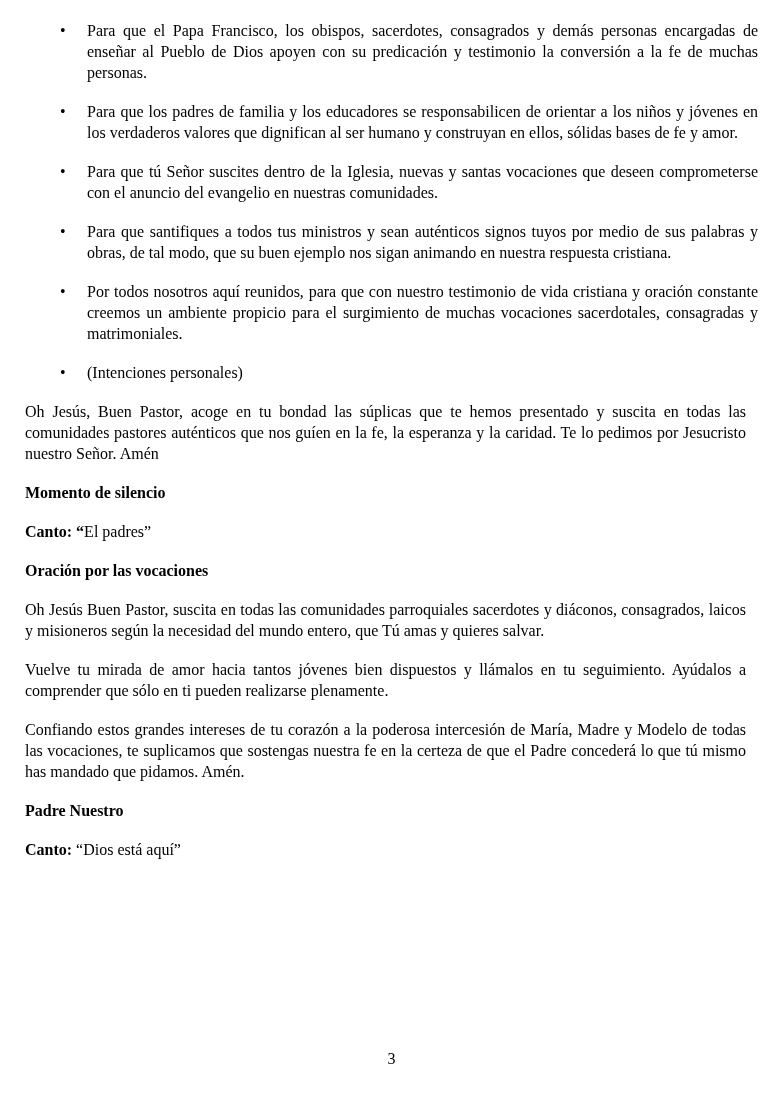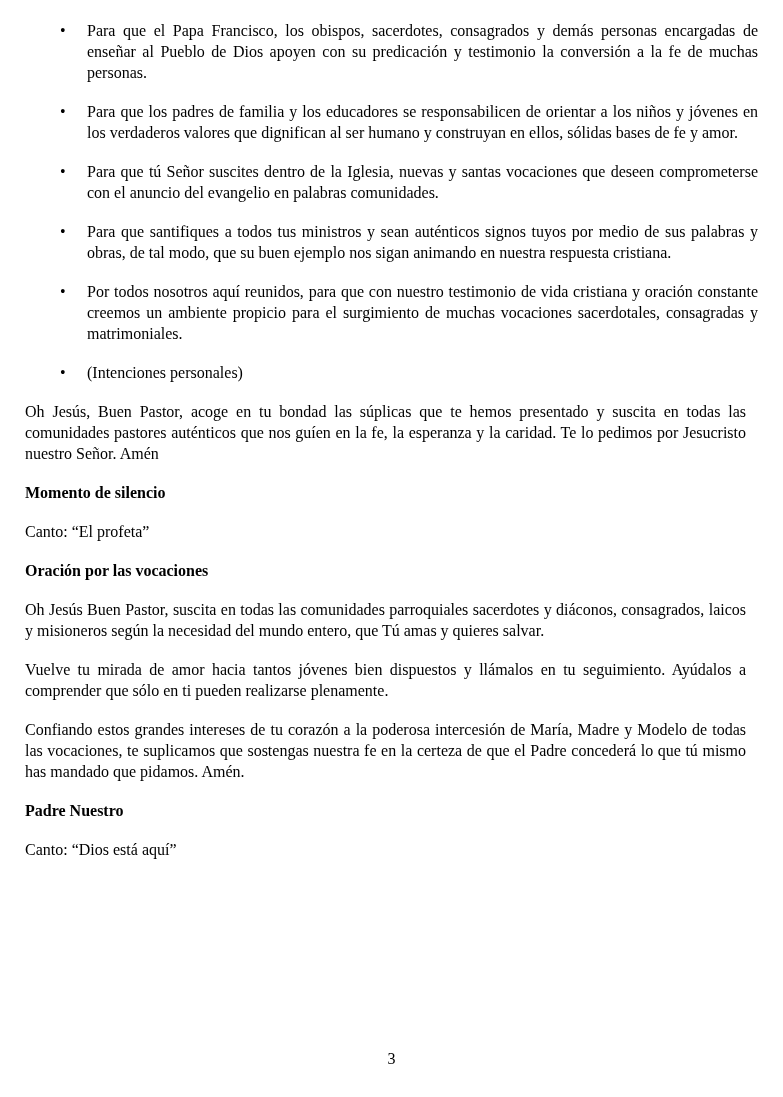--- a/index.html
+++ b/index.html
@@ -42,21 +42,21 @@
     margin: 0 0 18px 0;
   }
   p.para {
     margin: 0 12px 18px 0;
     text-align: justify;
   }
   p.canto-line {
     margin: 0 0 18px 0;
   }
   .heading-inline {
-    font-weight: normal;
+    font-weight: bold;
   }
   .footer {
     position: absolute;
     top: 1048px;
     left: 0;
     right: 0;
     text-align: center;
   }
 </style>
 </head>
@@ -69,42 +69,42 @@
       <li class="bullet-item">
         <span class="bullet-marker">•</span>
         <span class="bullet-text">Para que el Papa Francisco, los obispos, sacerdotes, consagrados y demás personas encargadas de enseñar al Pueblo de Dios apoyen con su predicación y testimonio la conversión a la fe de muchas personas.</span>
       </li>
       <li class="bullet-item">
         <span class="bullet-marker">•</span>
         <span class="bullet-text">Para que los padres de familia y los educadores se responsabilicen de orientar a los niños y jóvenes en los verdaderos valores que dignifican al ser humano y construyan en ellos, sólidas bases de fe y amor.</span>
       </li>
       <li class="bullet-item">
         <span class="bullet-marker">•</span>
-        <span class="bullet-text">Para que tú Señor suscites dentro de la Iglesia, nuevas y santas vocaciones que deseen comprometerse con el anuncio del evangelio en palabras comunidades.</span>
+        <span class="bullet-text">Para que tú Señor suscites dentro de la Iglesia, nuevas y santas vocaciones que deseen comprometerse con el anuncio del evangelio en nuestras comunidades.</span>
       </li>
       <li class="bullet-item">
         <span class="bullet-marker">•</span>
         <span class="bullet-text">Para que santifiques a todos tus ministros y sean auténticos signos tuyos por medio de sus palabras y obras, de tal modo, que su buen ejemplo nos sigan animando en nuestra respuesta cristiana.</span>
       </li>
       <li class="bullet-item">
         <span class="bullet-marker">•</span>
         <span class="bullet-text">Por todos nosotros aquí reunidos, para que con nuestro testimonio de vida cristiana y oración constante creemos un ambiente propicio para el surgimiento de muchas vocaciones sacerdotales, consagradas y matrimoniales.</span>
       </li>
       <li class="bullet-item">
         <span class="bullet-marker">•</span>
         <span class="bullet-text">(Intenciones personales)</span>
       </li>
     </ul>
 
 
     <p class="para">Oh Jesús, Buen Pastor, acoge en tu bondad las súplicas que te hemos presentado y suscita en todas las comunidades pastores auténticos que nos guíen en la fe, la esperanza y la caridad. Te lo pedimos por Jesucristo nuestro Señor. Amén</p>
 
     <p class="heading">Momento de silencio</p>
 
-    <p class="canto-line"><span class="heading-inline">Canto: “</span><span>El profeta”</span></p>
+    <p class="canto-line"><span class="heading-inline">Canto: “</span><span>El padres”</span></p>
 
     <p class="heading">Oración por las vocaciones</p>
 
     <p class="para">Oh Jesús Buen Pastor, suscita en todas las comunidades parroquiales sacerdotes y diáconos, consagrados, laicos y misioneros según la necesidad del mundo entero, que Tú amas y quieres salvar.</p>
     <p class="para">Vuelve tu mirada de amor hacia tantos jóvenes bien dispuestos y llámalos en tu seguimiento. Ayúdalos a comprender que sólo en ti pueden realizarse plenamente.</p>
     <p class="para">Confiando estos grandes intereses de tu corazón a la poderosa intercesión de María, Madre y Modelo de todas las vocaciones, te suplicamos que sostengas nuestra fe en la certeza de que el Padre concederá lo que tú mismo has mandado que pidamos. Amén.</p>
 
     <p class="heading">Padre Nuestro</p>
 
     <p class="canto-line"><span class="heading-inline">Canto: </span><span>“Dios está aquí”</span></p>

